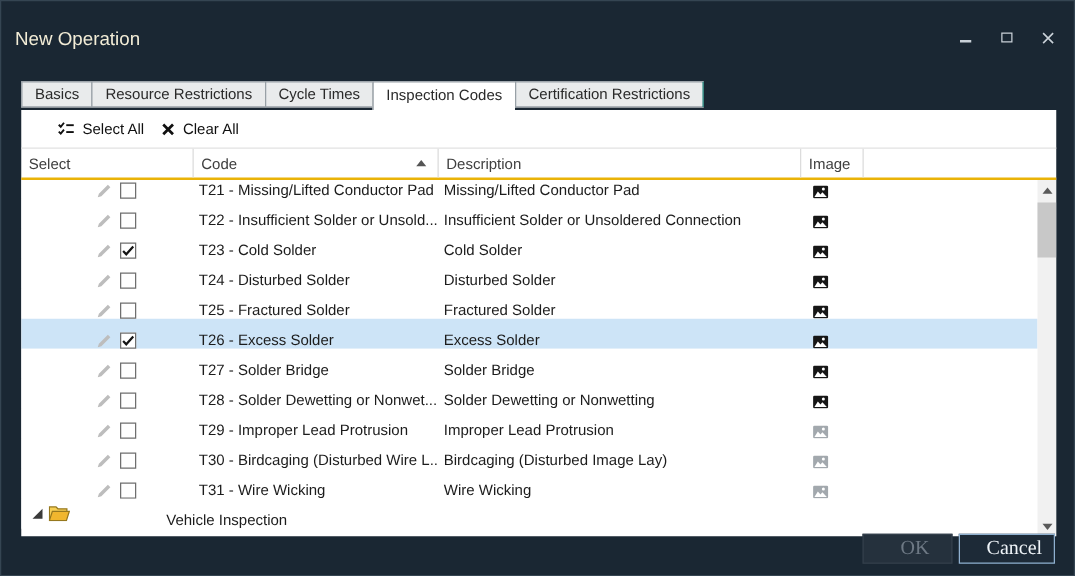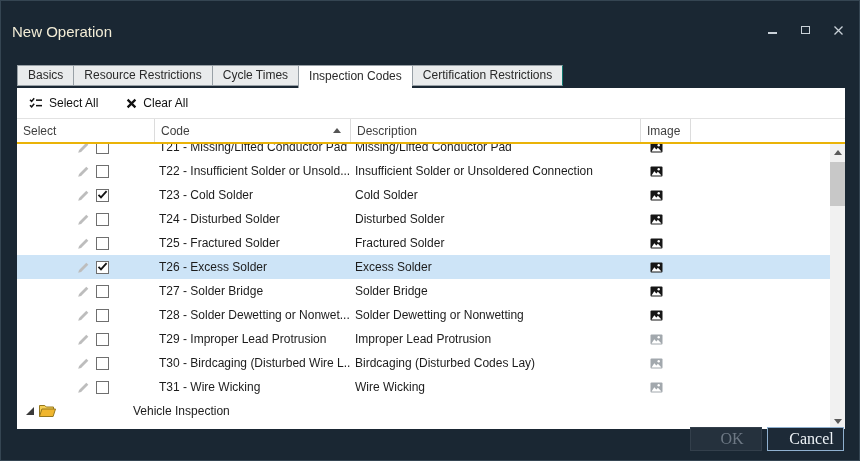--- a/index.html
+++ b/index.html
@@ -19,35 +19,35 @@
   .tabs { position:absolute; left:16px; top:64px; height:23px; display:flex; align-items:flex-start; }
   .tab { height:21px; line-height:19px; padding:0 10px; font-size:12px; color:#2a2a2a;
          background:#e9ebec; border:1px solid #98a0a6; border-right:none; cursor:default; white-space:nowrap; }
   .tab:last-child { border-right:1px solid #0f766e; }
   .tab.active { height:23px; line-height:21px; background:#ffffff; border-bottom:none; }
 
   
   .panel { position:absolute; left:16px; top:87px; width:828px; height:341px; background:#ffffff; }
 
   .toolbar { height:31px; border-bottom:1px solid #e2e2e2; display:flex; align-items:center;
-             padding-left:12px; gap:28px; }
+             padding-left:29px; gap:14px; }
   .tool { display:flex; align-items:center; gap:6px; font-size:12px; color:#101010; cursor:default; }
 
   .grid-header { display:flex; height:25px; border-bottom:2px solid #eab308; font-size:12px; color:#404040; }
   .hcell { line-height:24px; padding-left:6px; border-right:1px solid #dcdcdc; position:relative;
            white-space:nowrap; overflow:hidden; }
   .h-select { width:138px; } .h-code { width:196px; } .h-desc { width:290px; } .h-img { width:50px; }
   .h-fill { flex:1; border-right:none; }
   .sort-arrow { position:absolute; right:9px; top:9px; width:0; height:0;
                 border-left:4px solid transparent; border-right:4px solid transparent;
                 border-bottom:5px solid #555; }
 
   .grid-body { position:relative; height:285px; overflow:hidden; }
   .rows { margin-top:-9px; width:813px; }
-  .row { display:flex; height:24px; align-items:center; font-size:12px; color:#1c1c1c; background:#fff; }
+  .row { display:flex; height:24px; align-items:flex-end; font-size:12px; color:#1c1c1c; background:#fff; }
   .row.selected { background:#cde4f7; }
   .c-select { width:138px; display:flex; align-items:center; padding-left:60px; gap:6px; }
   .c-code { width:196px; padding-left:4px; white-space:nowrap; overflow:hidden; }
   .c-desc { width:290px; padding-left:4px; white-space:nowrap; overflow:hidden; }
   .c-img  { width:50px; padding-left:9px; display:flex; align-items:center; }
   .pencil { display:inline-flex; }
   .cb { width:13px; height:13px; border:1px solid #6f6f6f; background:#fff;
         display:inline-flex; align-items:center; justify-content:center; }
   .img-icon { color:#161616; display:inline-flex; }
   .img-icon.dim { color:#a2a8ad; }
@@ -338,21 +338,21 @@
           <div class="row">
             <div class="c-select">
               <span class="pencil">
                 <svg width="13" height="13" viewBox="0 0 13 13">
                   <path d="M1.2 11.8 L2.1 8.9 L9.3 1.7 L11.3 3.7 L4.1 10.9 Z" fill="#bdbdbd"></path>
                 </svg>
               </span>
               <span class="cb"></span>
             </div>
             <div class="c-code">T30 - Birdcaging (Disturbed Wire L...</div>
-            <div class="c-desc">Birdcaging (Disturbed Codes Lay)</div>
+            <div class="c-desc">Birdcaging (Disturbed Image Lay)</div>
             <div class="c-img">
               <span class="img-icon dim">
                 <svg width="13" height="11" viewBox="0 0 13 11">
                   <rect x="0.5" y="0.5" width="12" height="10" rx="1" fill="currentColor"></rect>
                   <circle cx="8.7" cy="3.2" r="1.2" fill="#fff"></circle>
                   <path d="M1.5 9.5 L4.3 5.2 L6.4 7.6 L7.9 5.8 L11.5 9.5 Z" fill="#fff"></path>
                 </svg>
               </span>
             </div>
           </div>

